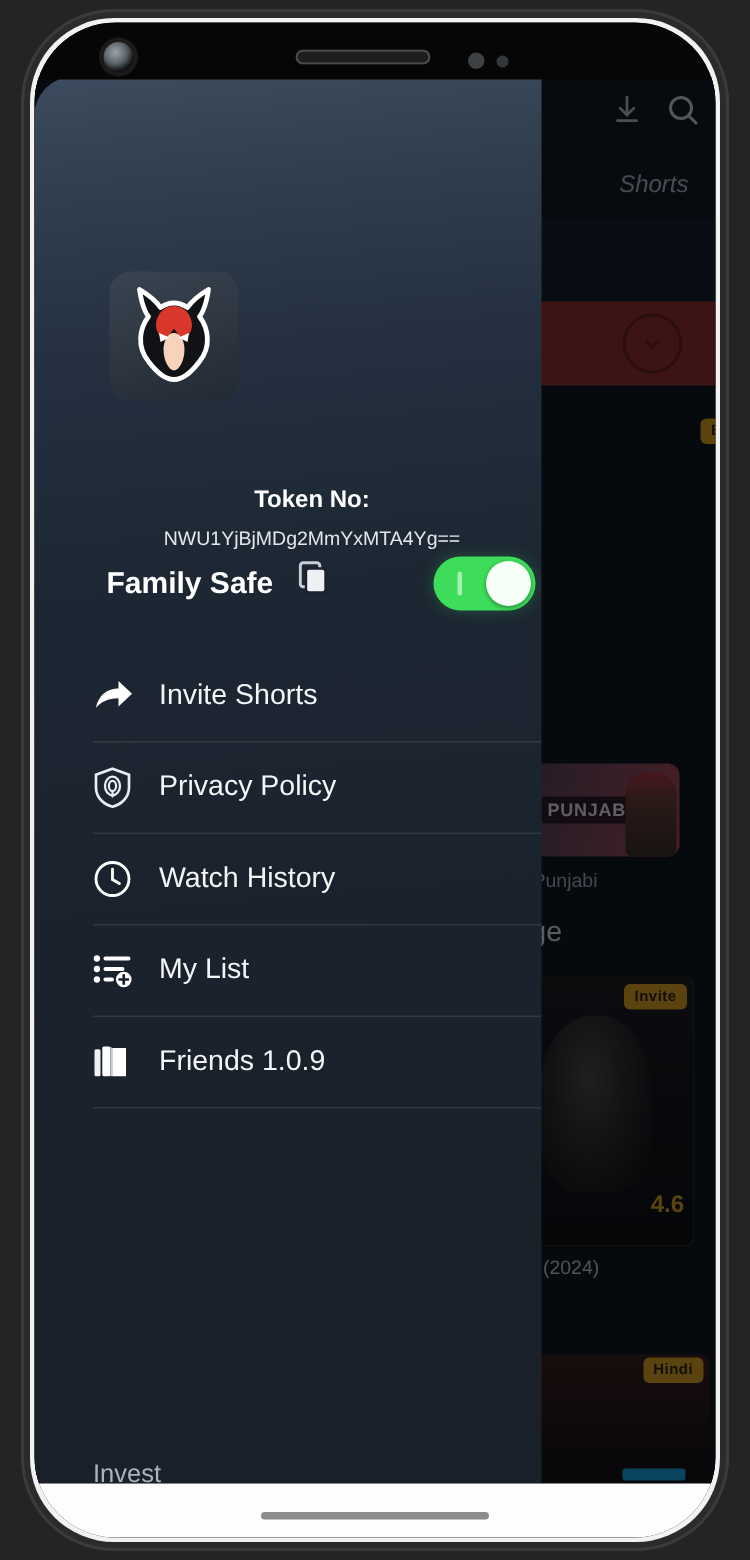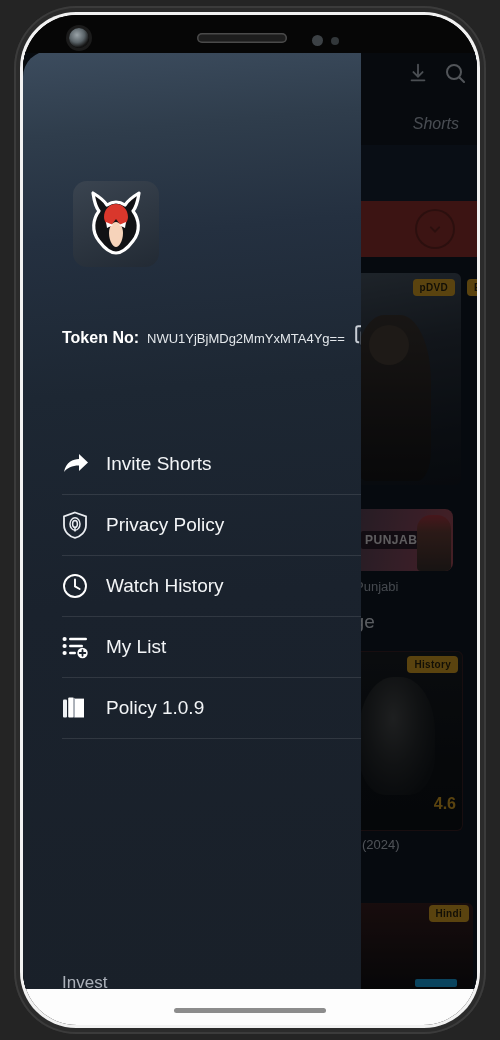--- a/index.html
+++ b/index.html
@@ -85,21 +85,21 @@
   
   .drawer{position:absolute;left:0;top:0;width:338px;height:938px;
       background:linear-gradient(175deg,#3c4c5e 0%,#2f3d4c 9%,#243040 20%,#1d2733 36%,#1a222d 58%,#192029 100%);
       border-top-left-radius:26px;overflow:hidden;}
 
   .logo{position:absolute;left:50px;top:130px;width:86px;height:86px;border-radius:14px;
       background:linear-gradient(160deg,#3a4450 0%,#222a34 100%);
       display:flex;align-items:center;justify-content:center;}
   .app-name{position:absolute;left:50px;top:231px;color:#eef1f4;font-size:15px;}
 
-  .token-row{position:absolute;left:39px;top:274px;width:292px;display:flex;align-items:center;gap:8px;}
+  .token-row{position:absolute;left:39px;top:274px;width:292px;display:flex;align-items:center;gap:8px;flex-direction:column;}
   .token-lbl{color:#ffffff;font-size:16px;font-weight:bold;white-space:nowrap;}
   .token-val{color:#e3e7eb;font-size:13px;white-space:nowrap;}
   .copy-btn{margin-left:2px;}
 
   .fs-row{position:absolute;left:48px;top:320px;width:286px;display:flex;align-items:center;
       justify-content:space-between;}
   .fs-label{color:#ffffff;font-size:20px;font-weight:bold;}
   .toggle{width:68px;height:36px;border-radius:18px;background:#3ddc5a;position:relative;
       box-shadow:0 0 10px rgba(61,220,90,.25);}
   .toggle .knob{position:absolute;right:3px;top:3px;width:30px;height:30px;border-radius:50%;
@@ -165,37 +165,33 @@
         <div class="bg-strip"></div>
 
         <div class="bg-banner">
           <span class="chev">
             <svg width="20" height="20" viewBox="0 0 24 24" fill="none" stroke="#6d1d17" stroke-width="2.4" stroke-linecap="round">
               <path d="M7 10l5 5 5-5"></path>
             </svg>
           </span>
         </div>
 
-        <div class="poster1">
-          <div class="figure"></div>
-          <span class="badge">pDVD</span>
-        </div>
         <span class="badge poster2-badge">E</span>
 
         <div class="lang-card">
           <span class="tag">PUNJABI</span>
           <div class="man"></div>
         </div>
         <span class="lang-label">Punjabi</span>
 
         <span class="sec-head">age</span>
 
         <div class="poster3">
           <div class="face"></div>
-          <span class="badge">History</span>
+          <span class="badge">Invite</span>
           <span class="rate">4.6</span>
         </div>
         <span class="poster3-title">ian (2024)</span>
         <span class="poster3-sub">0p</span>
 
         <div class="poster4">
           <span class="badge">Hindi</span>
         </div>
         <div class="bottom-accent"></div>
       </div>
@@ -226,20 +222,27 @@
           <span class="token-lbl">Token No:</span>
           <span class="token-val">NWU1YjBjMDg2MmYxMTA4Yg==</span>
           <span class="copy-btn">
             <svg width="20" height="22" viewBox="0 0 20 22">
               <rect x="1.2" y="1.2" width="13" height="16" rx="2" fill="none" stroke="#c9ced6" stroke-width="2"></rect>
               <rect x="5" y="5" width="13" height="16" rx="2" fill="#eef1f4" stroke="#1a222d" stroke-width="1.6"></rect>
             </svg>
           </span>
         </div>
 
+        <div class="fs-row">
+          <span class="fs-label">Family Safe</span>
+          <span class="toggle">
+            <span class="tick"></span>
+            <span class="knob"></span>
+          </span>
+        </div>
 
         <div class="menu">
 
           <div class="menu-item">
             <span class="mi-icon">
               <svg width="28" height="24" viewBox="0 0 28 24">
                 <path d="M2 20 C4 10 11 7 17 7 L17 2 L26 10.5 L17 19 L17 13.5
                          C10 13.5 5 16 2 20 Z" fill="#ffffff"></path>
               </svg>
             </span>
@@ -287,21 +290,21 @@
 
           <div class="menu-item">
             <span class="mi-icon">
               <svg width="26" height="26" viewBox="0 0 26 26">
                 <rect x="1" y="4.5" width="4" height="18" rx="1" fill="#eef1f4"></rect>
                 <rect x="6.2" y="2.6" width="5.4" height="19.9" rx="1" fill="#ffffff"></rect>
                 <path d="M12.8 3.6 H22 V22.5 H12.8 Z" fill="#ffffff"></path>
                 <path d="M12.8 3.6 L11.6 2.6 V22.5 L12.8 22.5 Z" fill="#c6ccd4"></path>
               </svg>
             </span>
-            <span class="mi-label">Policy 1.0.9</span>
+            <span class="mi-label">Friends 1.0.9</span>
           </div>
         </div>
 
         <span class="cut-text">Invest</span>
       </div>
     </div>
 
     <div class="home-area">
       <div class="home-bar"></div>
     </div>

